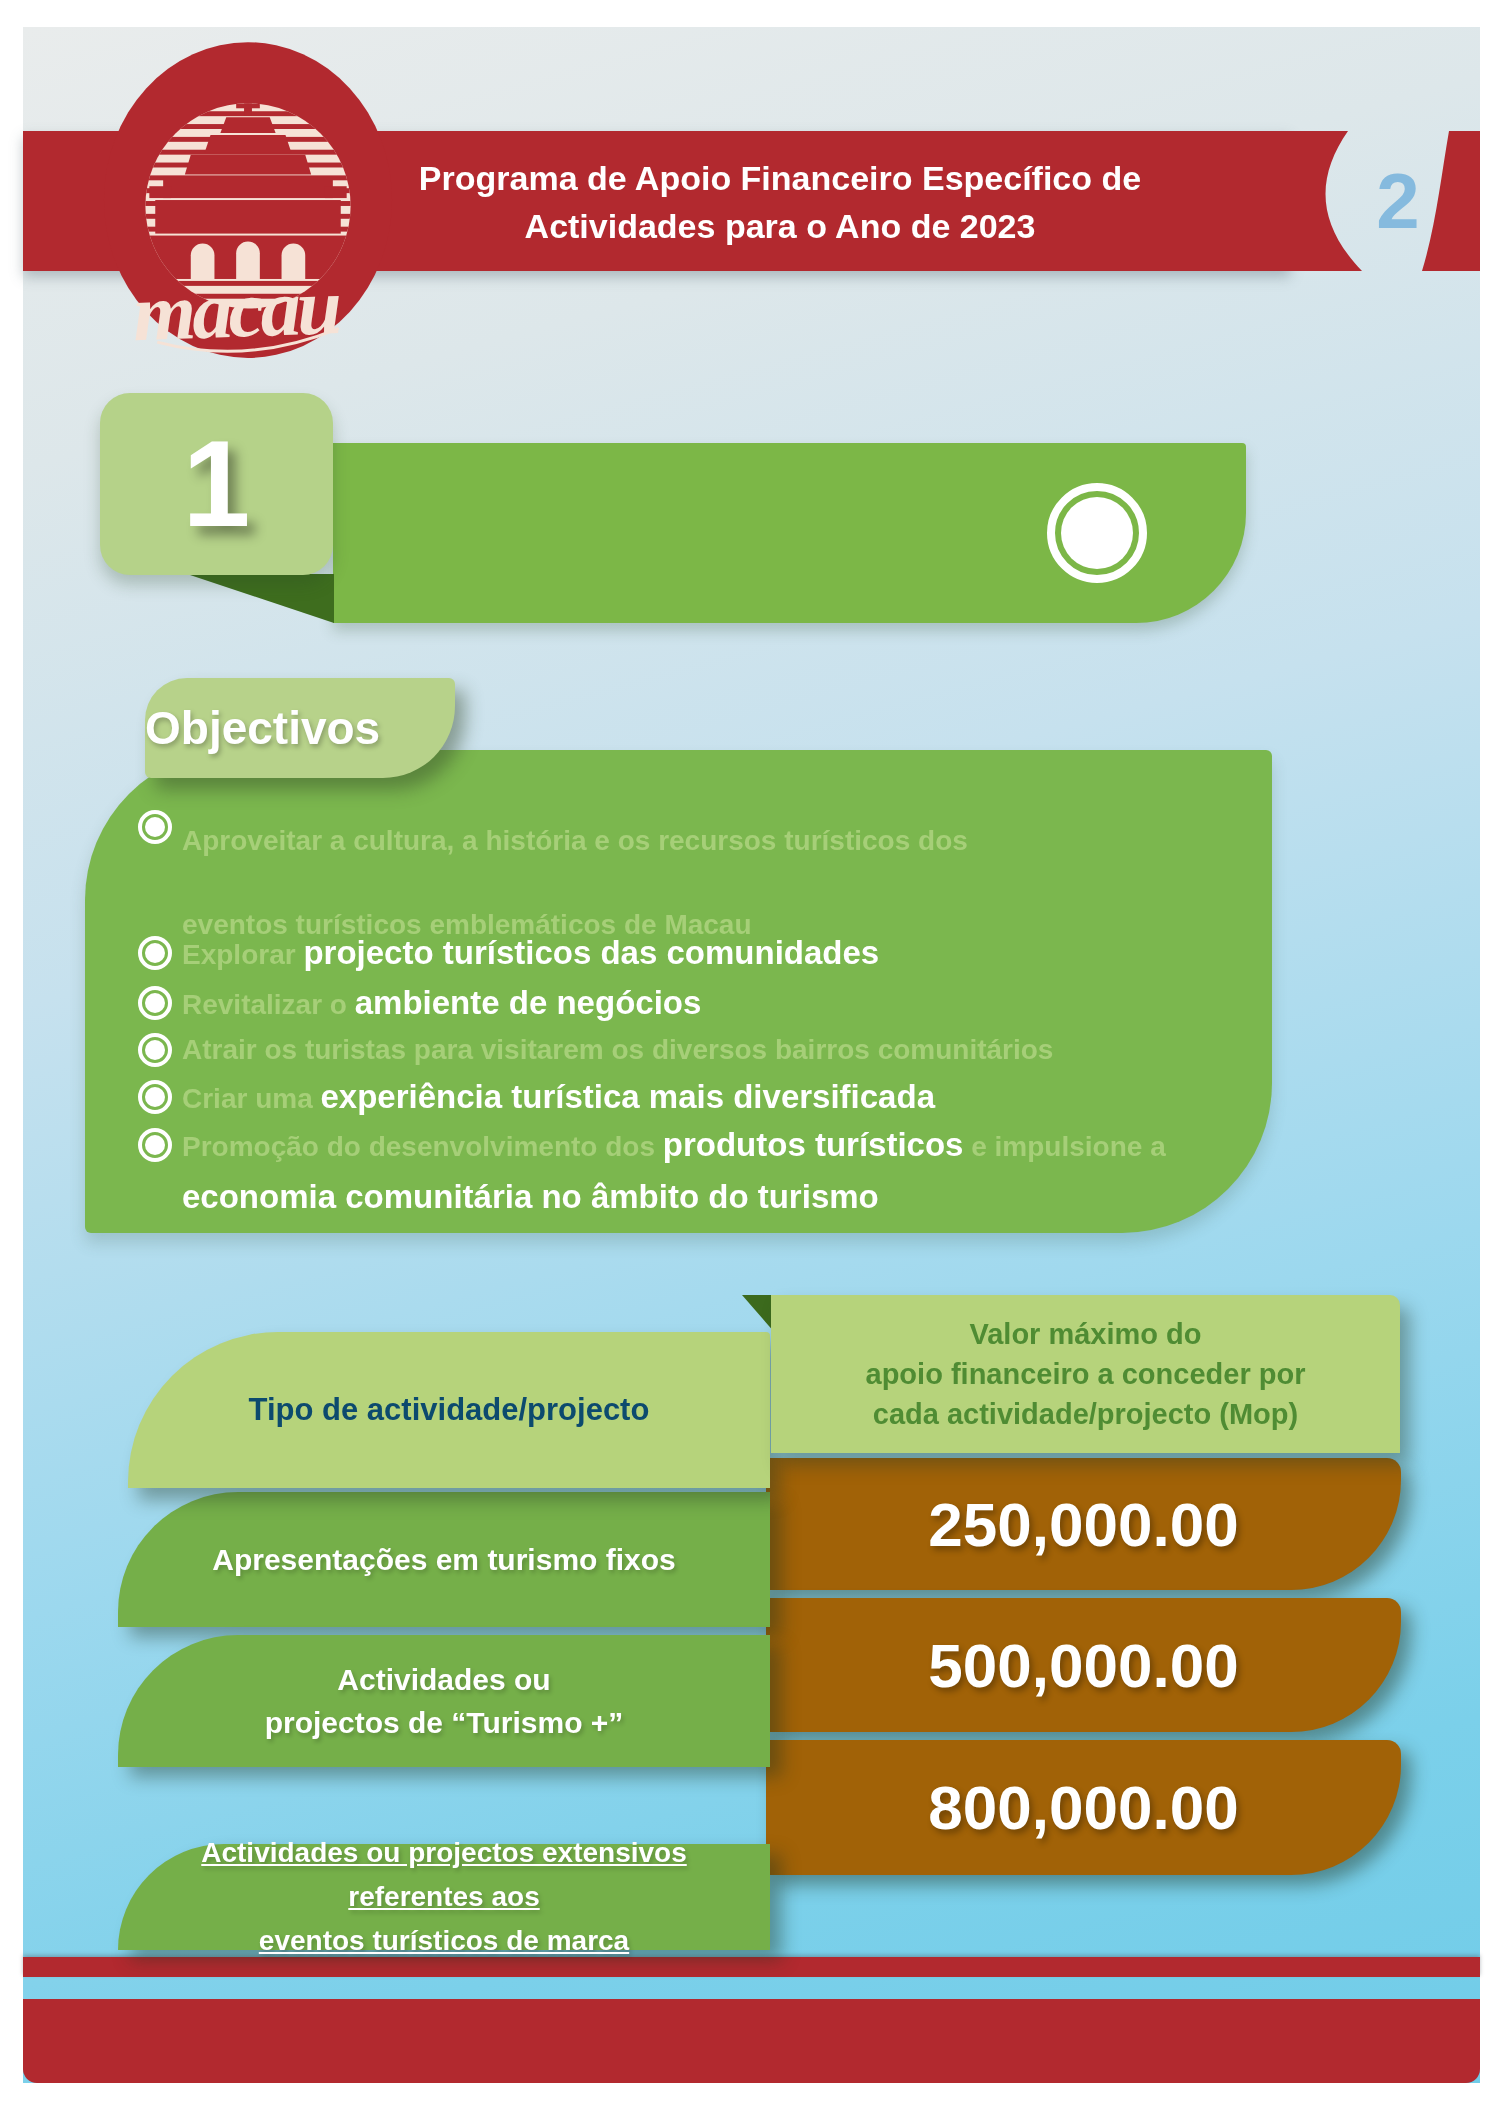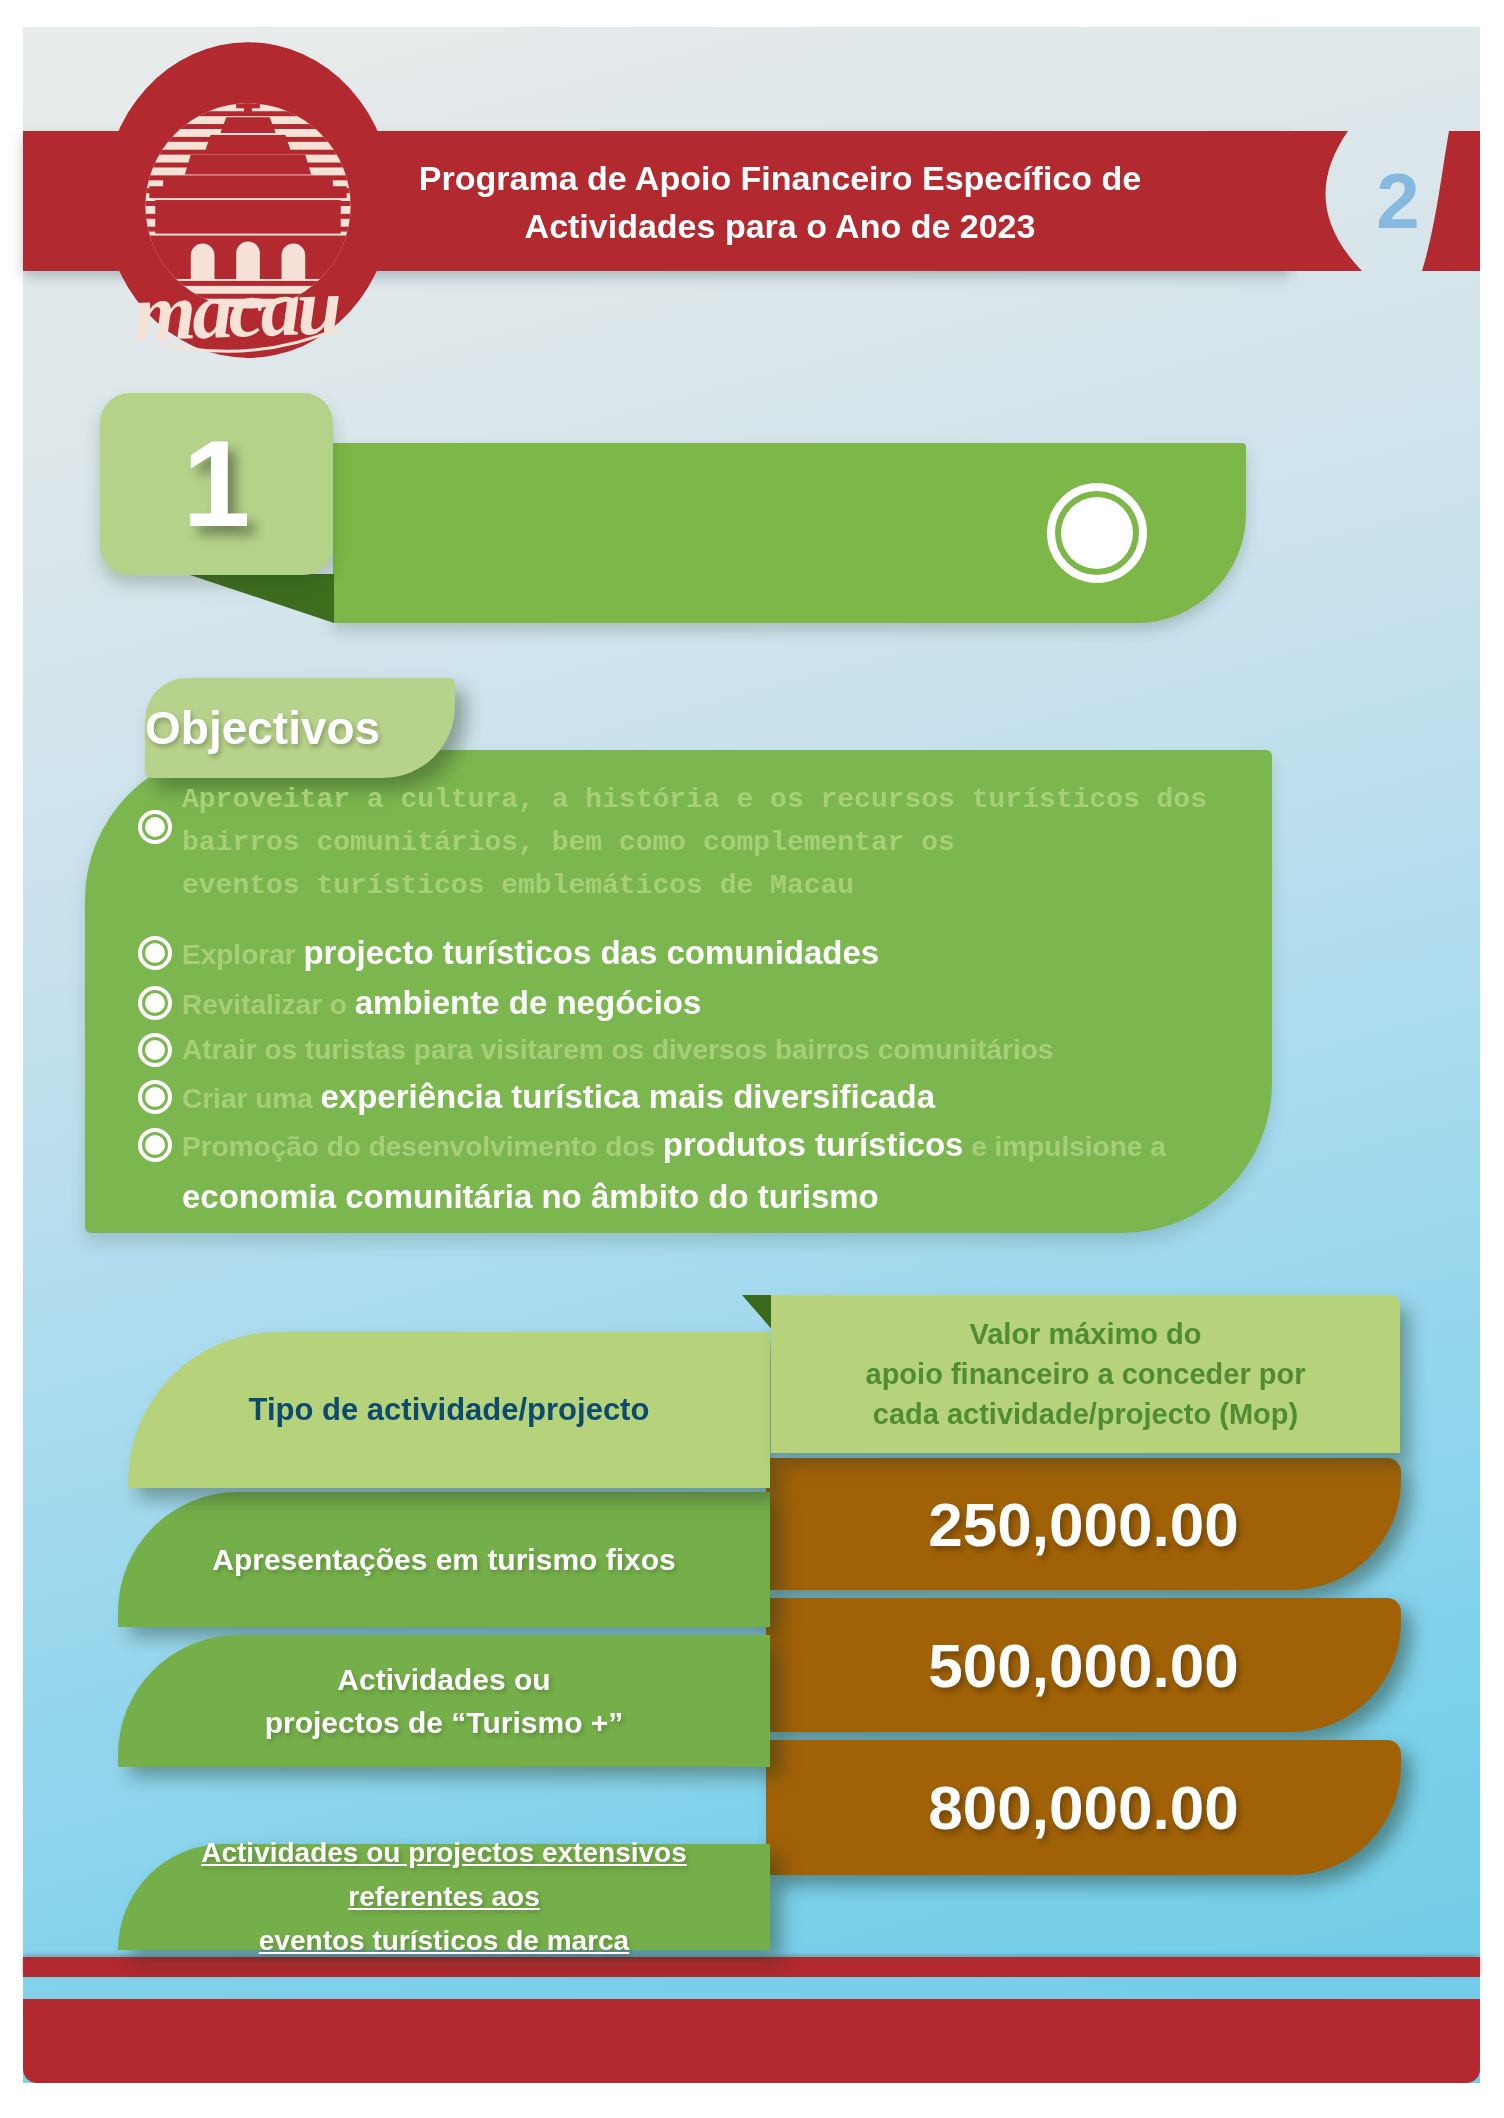--- a/index.html
+++ b/index.html
@@ -143,21 +143,21 @@
   <div class="abs" id="fold1"></div>
   <div class="abs" id="badge1">1</div>
   <div class="abs" id="ring"></div>
 
   <div class="abs" id="obj-box"></div>
   <div class="abs" id="obj-tab">
     <span>Objectivos</span>
   </div>
   <div id="objectives-layer">
       <div class="bullet-icon" style="top: 810px;"></div>
-      <div class="bullet-text" style="top: 780px; line-height: 40px; font-family: Liberation Mono, monospace;"><span class="seg-lead">Aproveitar a cultura, a história e os recursos turísticos dos</span><br><span class="seg-lead">bairros comunitários, bem como complementar os</span><br><span class="seg-lead">eventos turísticos emblemáticos de Macau</span></div>
+      <div class="bullet-text" style="top: 821px; line-height: 40px;"><span class="seg-lead">Aproveitar a cultura, a história e os recursos turísticos dos</span><br><br><span class="seg-lead">eventos turísticos emblemáticos de Macau</span></div>
       <div class="bullet-icon" style="top: 936px;"></div>
       <div class="bullet-text" style="top: 931px; line-height: 44px;"><span class="seg-lead">Explorar </span><span class="seg-emph">projecto turísticos das comunidades</span></div>
       <div class="bullet-icon" style="top: 986px;"></div>
       <div class="bullet-text" style="top: 981px; line-height: 44px;"><span class="seg-lead">Revitalizar o </span><span class="seg-emph">ambiente de negócios</span></div>
       <div class="bullet-icon" style="top: 1033px;"></div>
       <div class="bullet-text" style="top: 1030px; line-height: 40px;"><span class="seg-lead">Atrair os turistas para visitarem os diversos bairros comunitários</span></div>
       <div class="bullet-icon" style="top: 1080px;"></div>
       <div class="bullet-text" style="top: 1075px; line-height: 44px;"><span class="seg-lead">Criar uma </span><span class="seg-emph">experiência turística mais diversificada</span></div>
       <div class="bullet-icon" style="top: 1128px;"></div>
       <div class="bullet-text" style="top: 1122px; line-height: 46px;"><span class="seg-lead">Promoção do desenvolvimento dos </span><span class="seg-emph">produtos turísticos</span><span class="seg-lead"> e impulsione a</span><br><span class="seg-emph">economia comunitária no âmbito do turismo</span></div>

